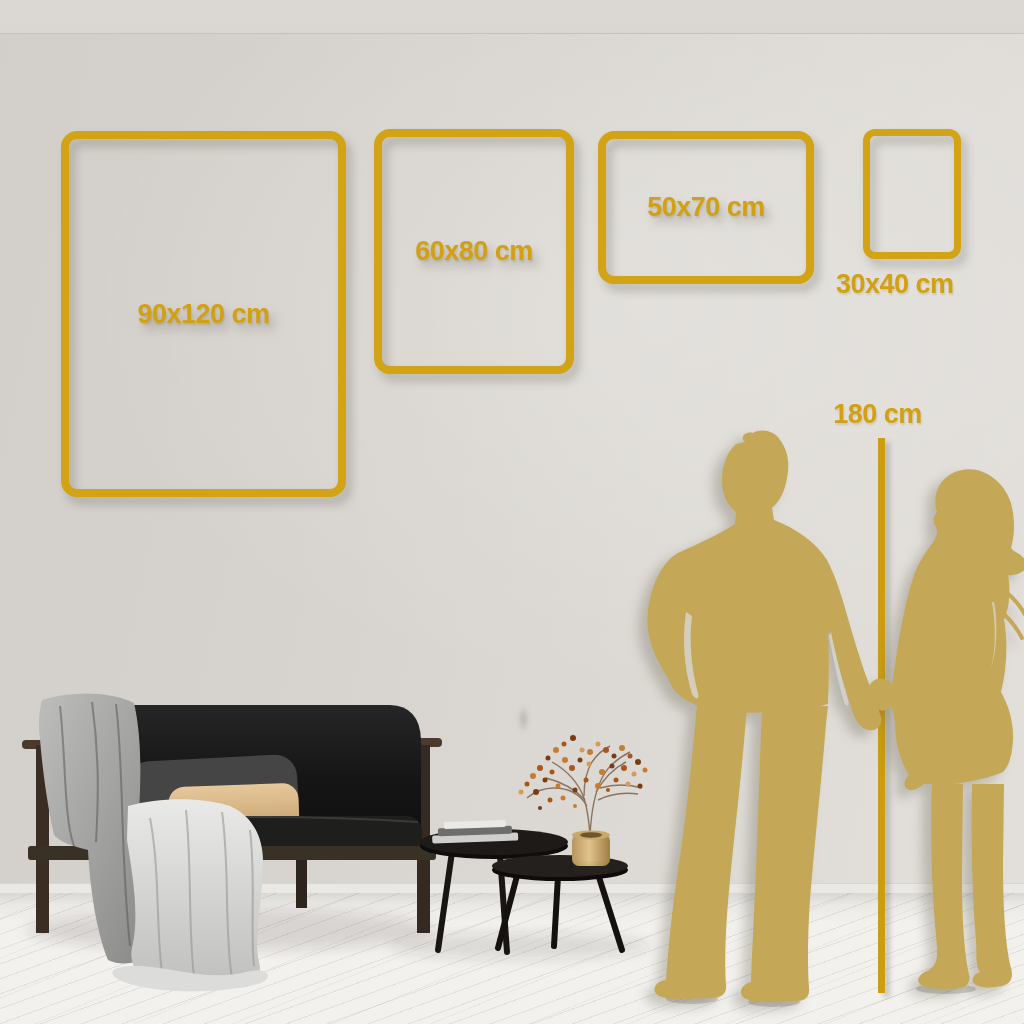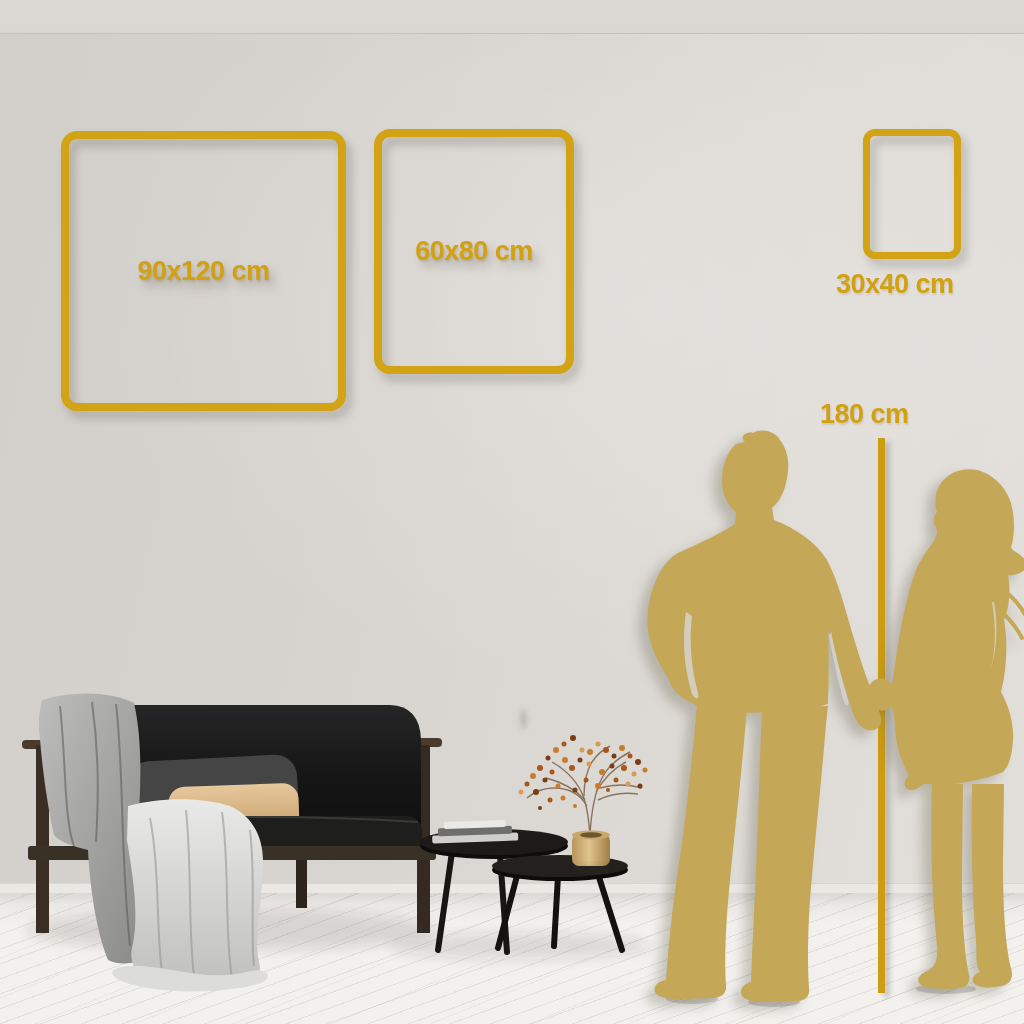--- a/index.html
+++ b/index.html
@@ -22,30 +22,30 @@
       repeating-linear-gradient(340deg, rgba(75,70,62,0.10) 0 1px, rgba(0,0,0,0) 1px 14px),
       repeating-linear-gradient(338deg, rgba(75,70,62,0.06) 0 1px, rgba(0,0,0,0) 1px 37px),
       #f2f1ee; }
   .wall-smudge { position:absolute; left:518px; top:705px; width:11px; height:28px; z-index:1;
     background:radial-gradient(closest-side, rgba(80,75,70,0.28), rgba(80,75,70,0)); filter:blur(2px); }
 
   .frame { position:absolute; z-index:2; box-sizing:border-box;
     border:8px solid #d2a315; border-radius:16px;
     display:flex; align-items:center; justify-content:center;
     filter:drop-shadow(5px 7px 5px rgba(80,75,65,0.30)); }
-  .frame-1 { left:61px;  top:131px; width:285px; height:280px; }
+  .frame-1 { left:61px;  top:131px; width:285px; height:366px; }
   .frame-2 { left:374px; top:129px; width:200px; height:245px; }
   .frame-3 { left:598px; top:131px; width:216px; height:153px; }
   .frame-4 { left:863px; top:129px; width:98px;  height:130px; border-width:7px; border-radius:12px; }
 
   .size-label { font-weight:700; font-size:27px; line-height:1; color:#d1a013;
     letter-spacing:-0.5px; white-space:nowrap;
     text-shadow:1px 2px 2px rgba(120,90,10,0.18); }
   .label-below { position:absolute; left:836px; top:271px; width:153px; text-align:left; z-index:2; }
-  .height-label { position:absolute; left:820px; top:401px; width:115px; text-align:left; z-index:2; }
+  .height-label { position:absolute; left:820px; top:401px; width:115px; text-align:center; z-index:2; }
   .height-line { position:absolute; left:878px; top:438px; width:7px; height:555px; z-index:3;
     background:#cc9d11; box-shadow:5px 4px 5px rgba(80,75,65,0.25); }
 
   .furniture { position:absolute; inset:0; z-index:3; pointer-events:none; }
   .couple { position:absolute; inset:0; z-index:4; pointer-events:none;
     filter:drop-shadow(-9px 7px 6px rgba(95,88,70,0.30)); }
 </style>
 </head>
 <body>
 
@@ -55,20 +55,23 @@
   <div class="ceiling"></div>
   <div class="baseboard"></div>
   <div class="floor"></div>
   <div class="wall-smudge"></div>
 
   <div class="frame frame-1">
     <span class="size-label">90x120 cm</span>
   </div>
   <div class="frame frame-2">
     <span class="size-label">60x80 cm</span>
+  </div>
+  <div class="frame frame-3">
+    <span class="size-label">50x70 cm</span>
   </div>
   <div class="frame frame-4"></div>
   <div class="size-label label-below">30x40 cm</div>
 
   <div class="size-label height-label">180 cm</div>
   <div class="height-line"></div>
 
   <svg class="furniture" width="1024" height="1024" viewBox="0 0 1024 1024">
     <defs>
       <linearGradient id="sofaGrad" x1="0" y1="0" x2="0" y2="1">

